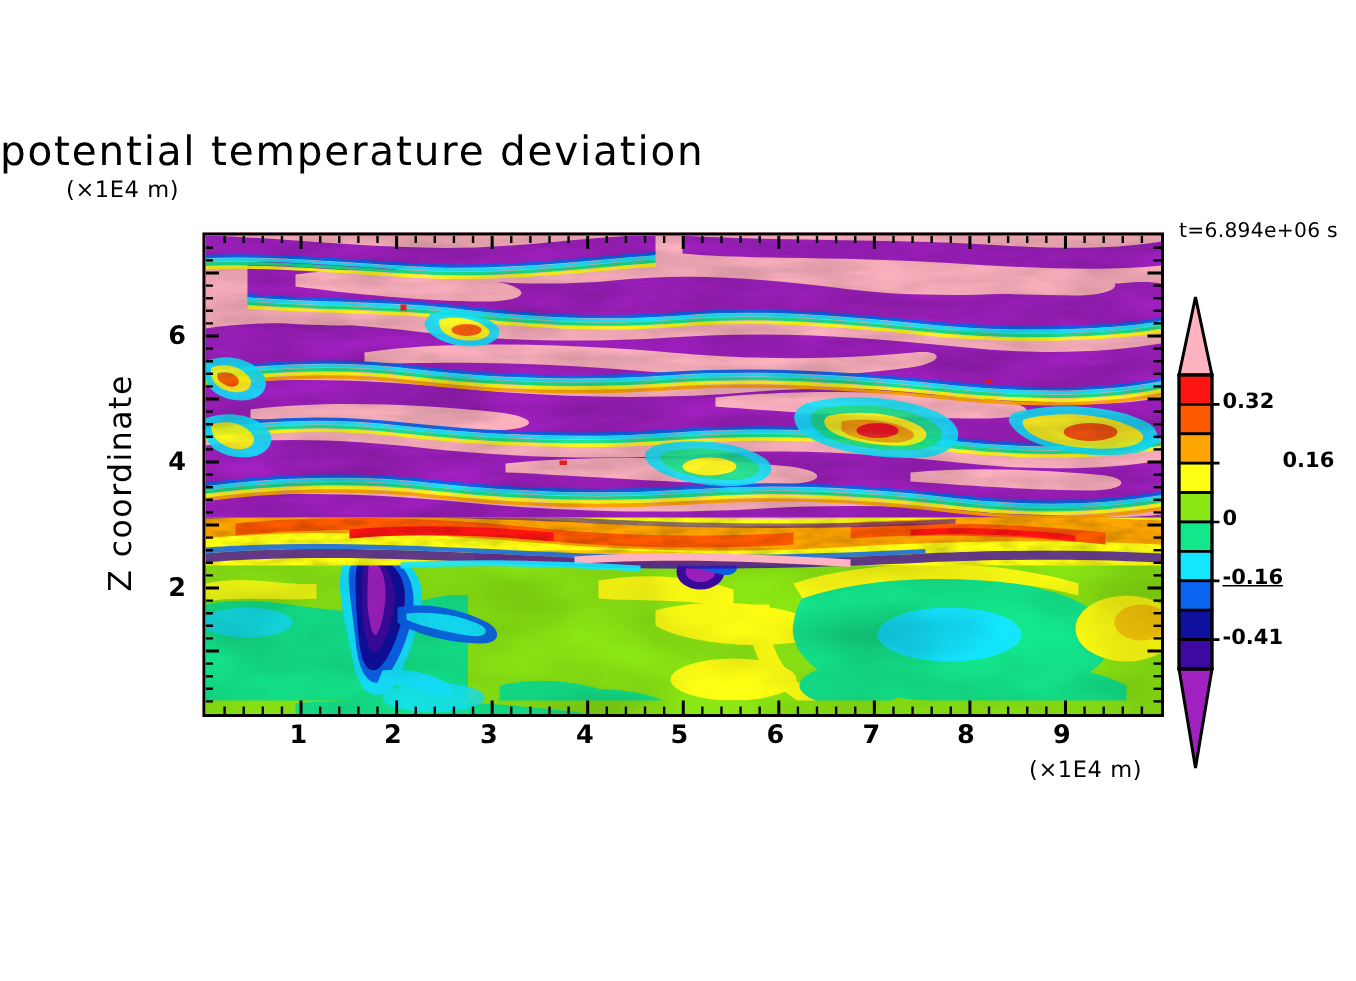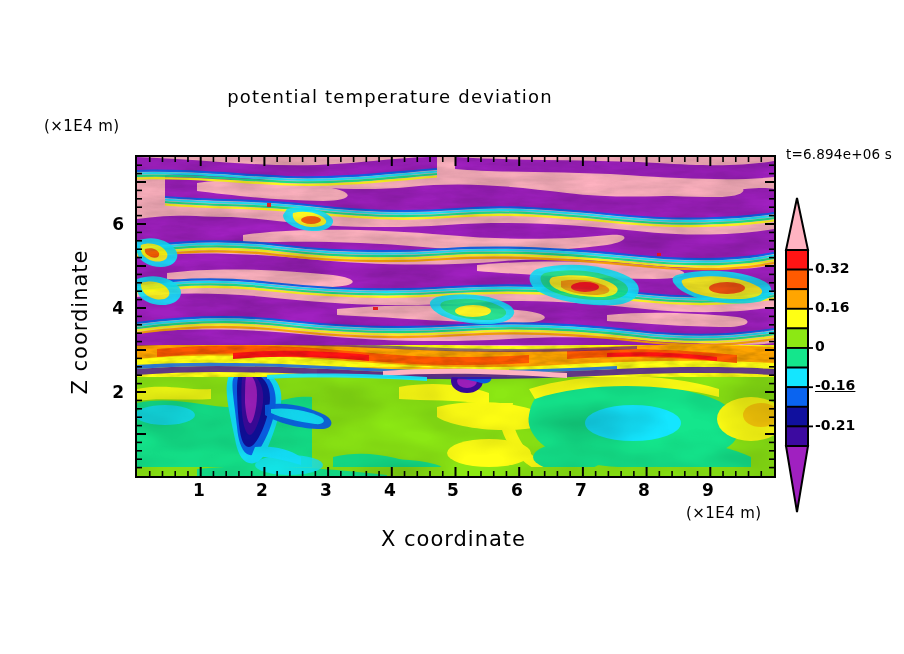--- a/index.html
+++ b/index.html
@@ -20,22 +20,21 @@
     left: 0; top: 0;
     width: 904px;
     height: 654px;
   }
   .abs { position: absolute; }
 
   
   #plot-title {
     left: 0; top: 86px;
     width: 780px;
-    text-align: center;
-    font-size: 18px;
+    font-size: 27px;
     letter-spacing: 1.2px;
     color: #000;
     white-space: pre;
   }
 
   
   #y-unit-label {
     left: 44px; top: 117px;
     font-size: 15px;
     letter-spacing: 0.4px;
@@ -575,21 +574,20 @@
   <div class="tick-label" style="left:433px; top:480px; width:40px;">5</div>
   <div class="tick-label" style="left:497px; top:480px; width:40px;">6</div>
   <div class="tick-label" style="left:561px; top:480px; width:40px;">7</div>
   <div class="tick-label" style="left:624px; top:480px; width:40px;">8</div>
   <div class="tick-label" style="left:688px; top:480px; width:40px;">9</div>
 
   <div class="ytick-label" style="left:90px; top:382px; width:34px;">2</div>
   <div class="ytick-label" style="left:90px; top:298px; width:34px;">4</div>
   <div class="ytick-label" style="left:90px; top:214px; width:34px;">6</div>
 
-  <div id="x-axis-title" class="abs">X coordinate</div>
   <div id="y-axis-title" class="abs">Z coordinate</div>
 
   <div id="x-unit-label" class="abs">(×1E4 m)</div>
 
   <div id="colorbar-group" class="abs">
     <svg width="120" height="340" viewBox="0 0 120 340">
 
       <polygon points="14,60 3,60 14,8 25,60" fill="#ffb3c1" stroke="#000" stroke-width="2"></polygon>
 
       <g stroke="#000" stroke-width="1.8">
@@ -611,19 +609,19 @@
 
       <g stroke="#000" stroke-width="1.8">
         <line x1="25" y1="79.6" x2="30" y2="79.6"></line>
         <line x1="25" y1="118.8" x2="30" y2="118.8"></line>
         <line x1="25" y1="158" x2="30" y2="158"></line>
         <line x1="25" y1="197.2" x2="30" y2="197.2"></line>
         <line x1="25" y1="236.4" x2="30" y2="236.4"></line>
       </g>
     </svg>
     <div class="cb-label" style="top:70px;">0.32</div>
-    <div class="cb-label" style="top:109px;">0.16</div>
+    <div class="cb-label" style="top:109px;margin-left:40px;">0.16</div>
     <div class="cb-label" style="top:148px;">0</div>
     <div class="cb-label" style="top:187px;text-decoration:underline;">-0.16</div>
-    <div class="cb-label" style="top:227px;">-0.21</div>
+    <div class="cb-label" style="top:227px;">-0.41</div>
   </div>
 
 </div>
 
 </body></html>

